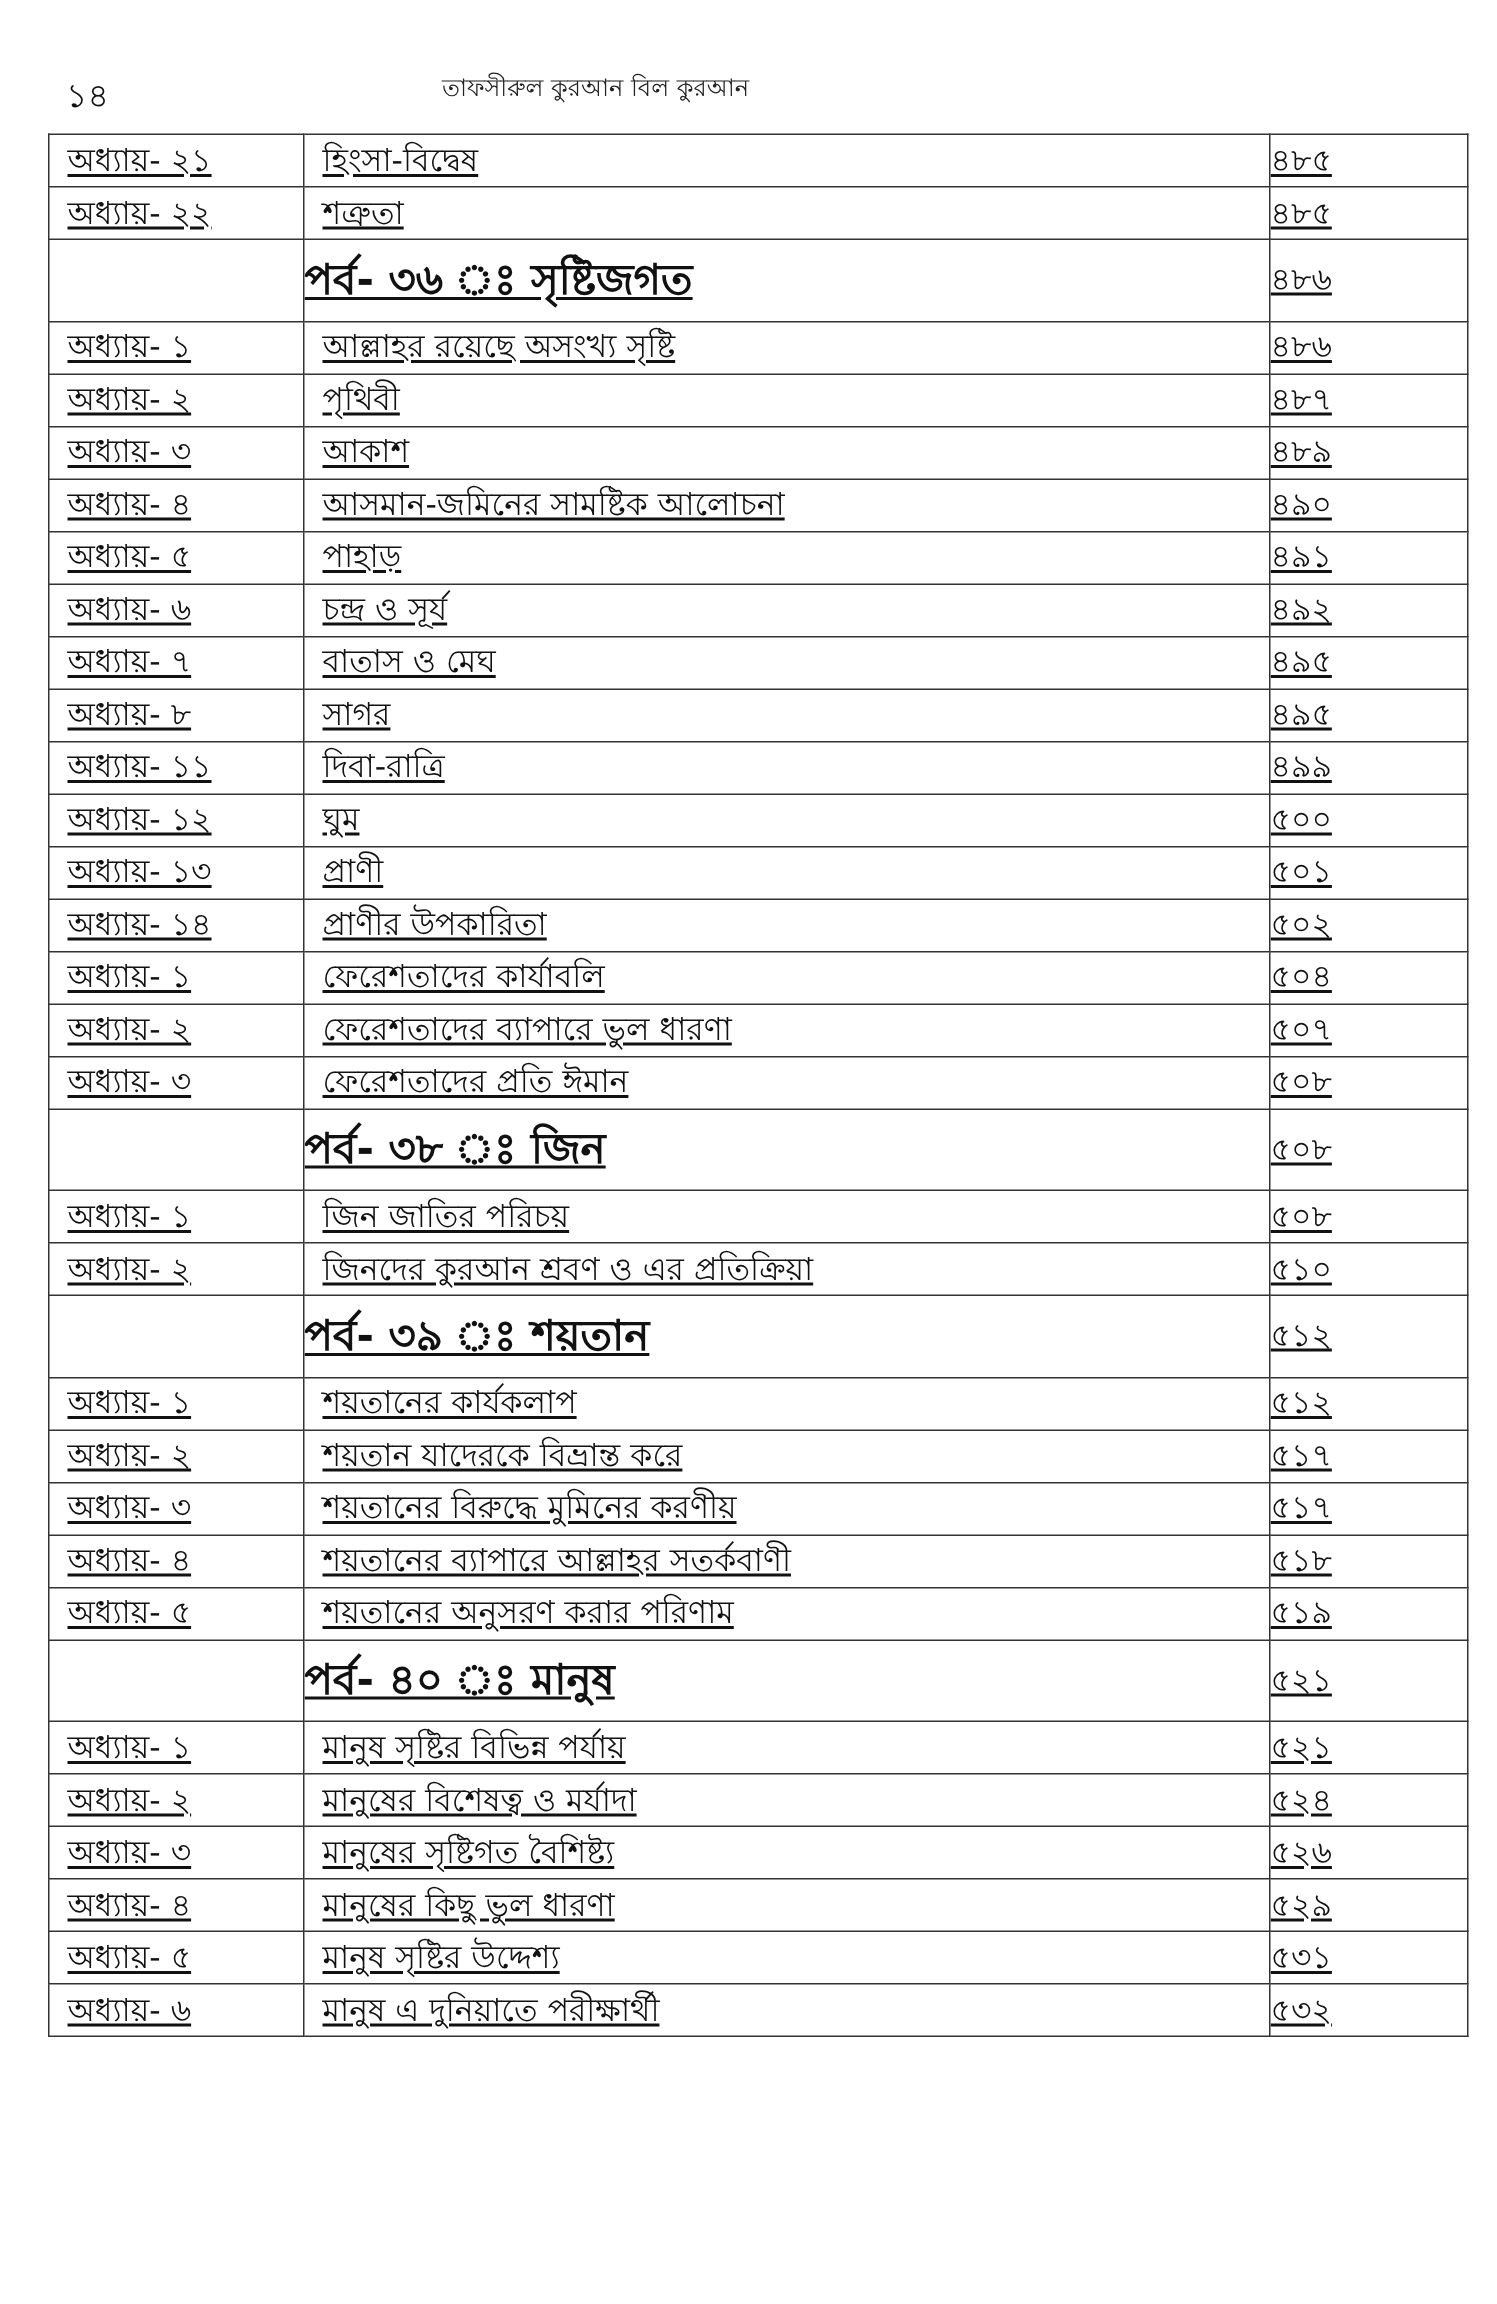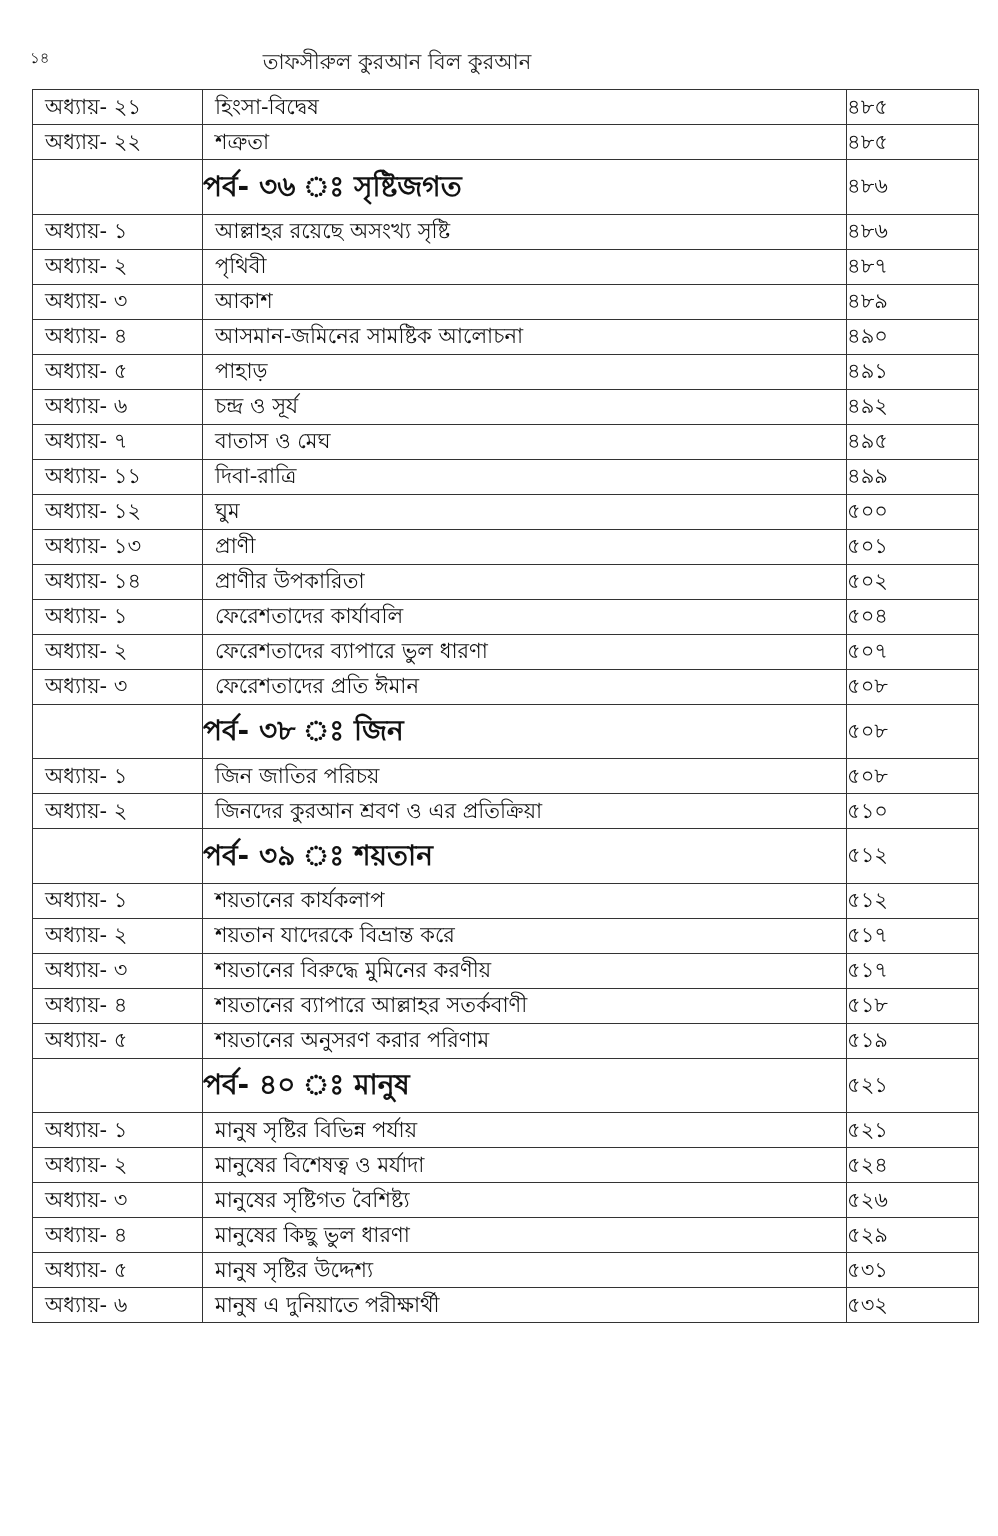--- a/index.html
+++ b/index.html
@@ -1,20 +1,20 @@
 <!DOCTYPE html>
 <html><head>
 <meta charset="utf-8">
 <style>
   html, body { margin:0; padding:0; background:#ffffff; }
   body { width:998px; height:1536px; position:relative; overflow:hidden;
          font-family:"DejaVu Sans", "Liberation Sans", sans-serif; color:#111; }
-  .page-number { position:absolute; left:30px; top:46px; font-size:15px; }
-  .running-head { position:absolute; left:0; width:794px; top:46px; text-align:center; font-size:21px; color:#222; }
-  table.toc { position:absolute; left:32px; top:89px; width:946px; border-collapse:collapse; table-layout:fixed; }
+  .page-number { position:absolute; left:44px; top:46px; font-size:22px; }
+  .running-head { position:absolute; left:0; width:794px; top:46px; text-align:center; font-size:16px; color:#222; }
+  table.toc { position:absolute; left:32px; top:89px; width:946px; border-collapse:collapse; table-layout:fixed;text-decoration:underline; }
   table.toc td { border:1.5px solid #333; padding:0; font-size:21px; line-height:1; white-space:nowrap; overflow:hidden; }
   col.c1 { width:170px; } col.c2 { width:644px; } col.c3 { width:132px; }
   tr.chapter td { height:34px; }
   tr.section td { height:53.5px; }
   td.ch-label { padding-left:12px !important; }
   td.ch-title { padding-left:12px !important; }
   td.pg { text-align:left; padding-right:20px !important; }
   td.sec-title { font-weight:bold; font-size:28px !important; padding-right:40px !important; }
 </style>
 </head>
@@ -74,20 +74,25 @@
         <td class="ch-label">অধ্যায়- ৬</td>
         <td class="ch-title">চন্দ্র ও সূর্য</td>
         <td class="pg">৪৯২</td>
       </tr>
       <tr class="chapter">
         <td class="ch-label">অধ্যায়- ৭</td>
         <td class="ch-title">বাতাস ও মেঘ</td>
         <td class="pg">৪৯৫</td>
       </tr>
       <tr class="chapter">
+        <td class="ch-label">অধ্যায়- ৮</td>
+        <td class="ch-title">সাগর</td>
+        <td class="pg">৪৯৫</td>
+      </tr>
+      <tr class="chapter">
         <td class="ch-label">অধ্যায়- ১১</td>
         <td class="ch-title">দিবা-রাত্রি</td>
         <td class="pg">৪৯৯</td>
       </tr>
       <tr class="chapter">
         <td class="ch-label">অধ্যায়- ১২</td>
         <td class="ch-title">ঘুম</td>
         <td class="pg">৫০০</td>
       </tr>
       <tr class="chapter">

